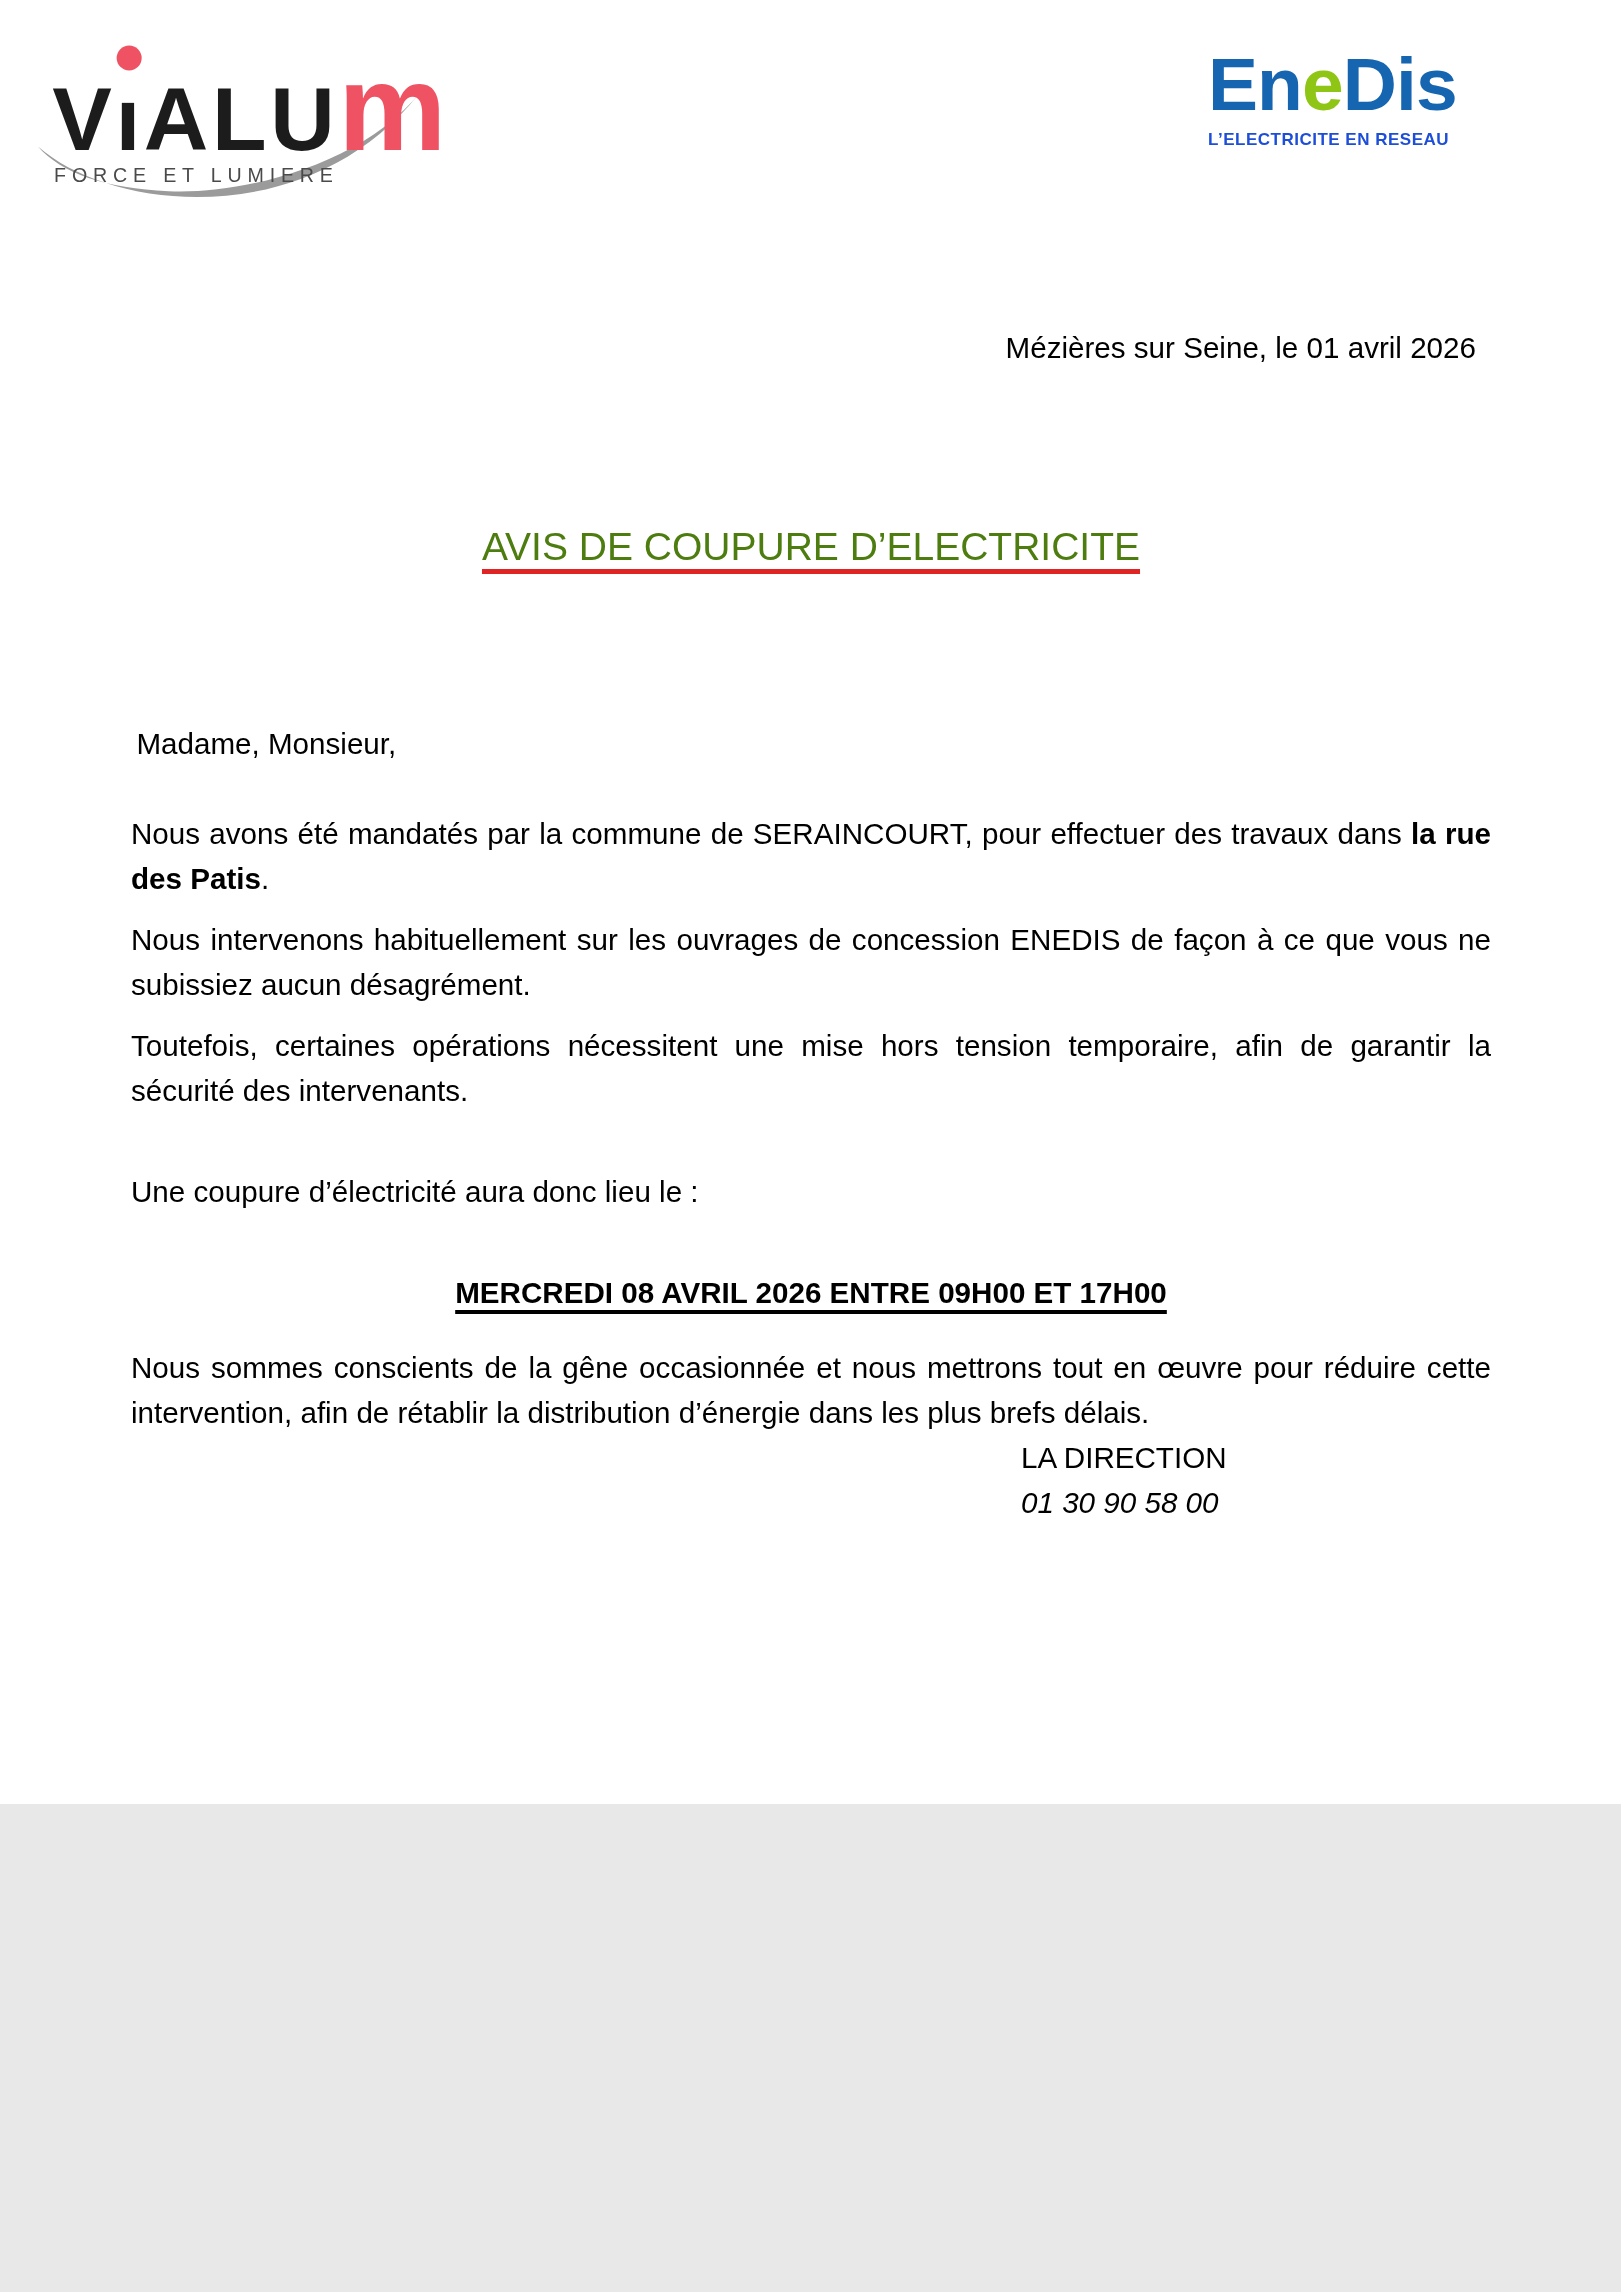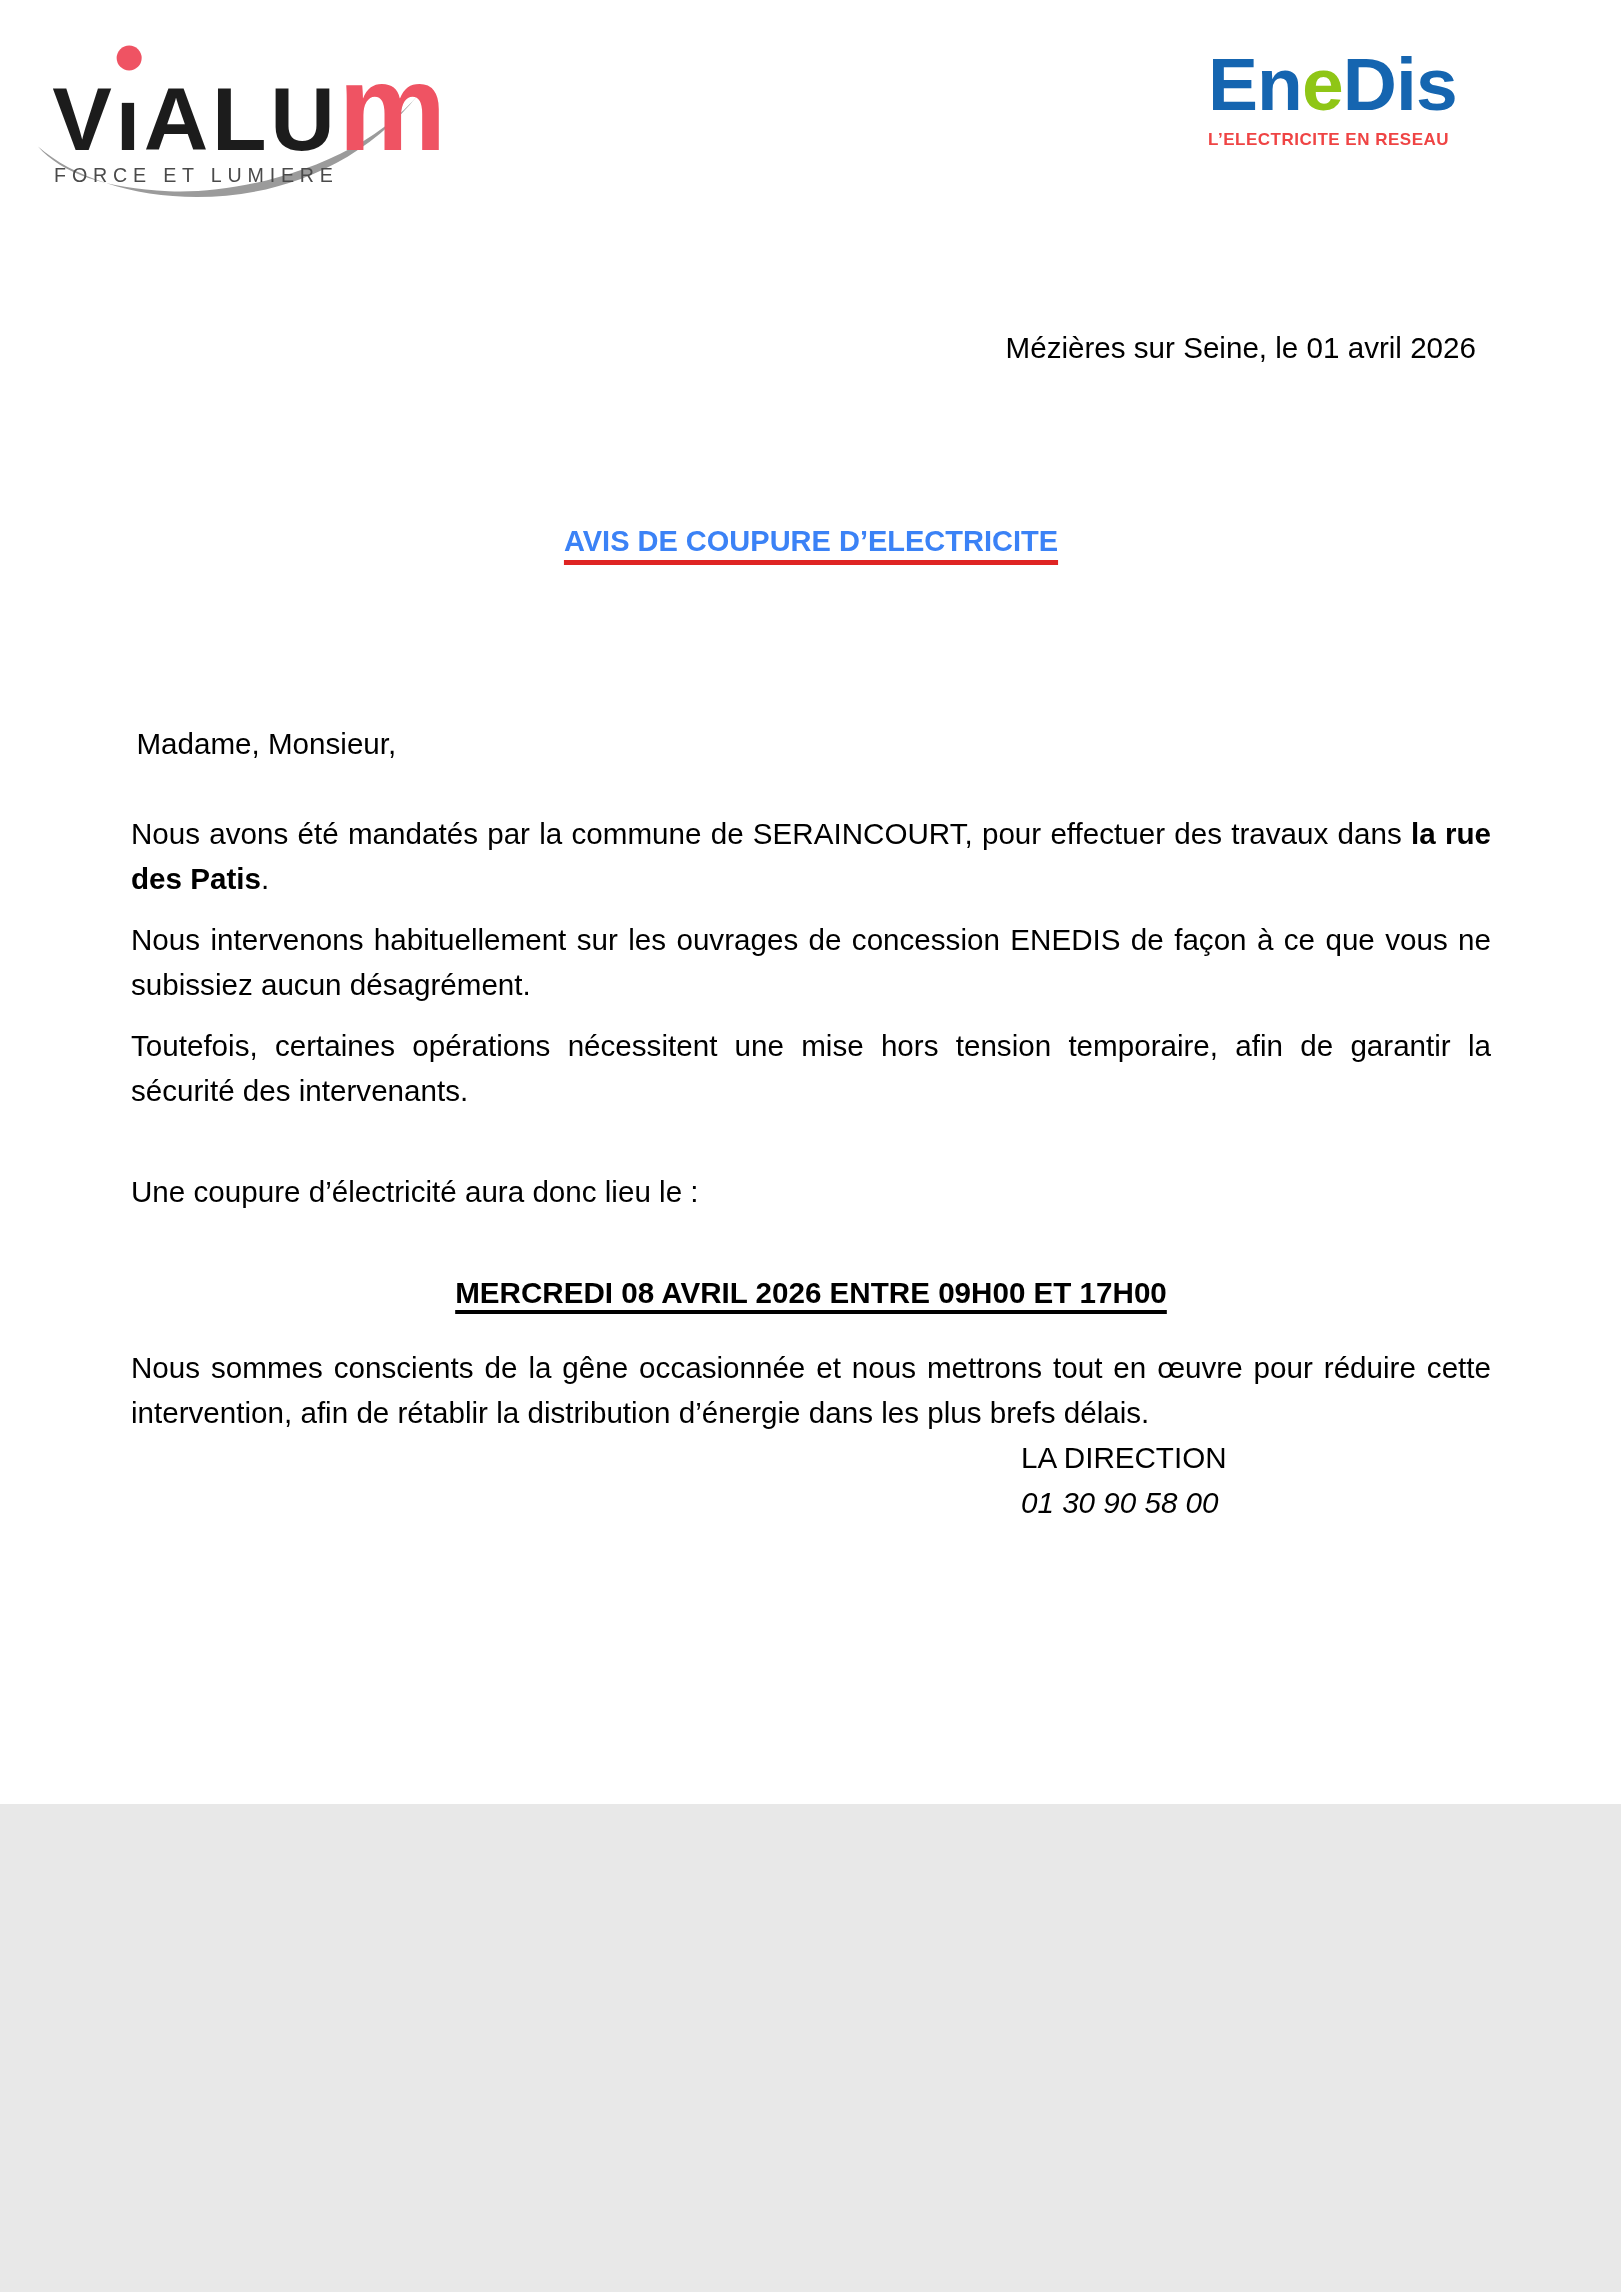--- a/index.html
+++ b/index.html
@@ -13,27 +13,27 @@
     font-family: "Liberation Sans", "DejaVu Sans", sans-serif;
     color: #000;
     overflow: hidden;
   }
 
   
   .vialum-logo { position: absolute; top: 16px; left: 25px; width: 421px; height: 210px; }
   .enedis-logo { position: absolute; top: 47px; right: 136px; width: 278px; }
   .enedis-word { font-size: 75px; font-weight: bold; letter-spacing: -0.9px; line-height: 1; color: #1565b0; white-space: nowrap; }
   .enedis-word .green { color: #8fc616; }
-  .enedis-tagline { margin-top: 8px; font-size: 17px; font-weight: bold; letter-spacing: 0.5px; color: #ef4444; white-space: nowrap; }
+  .enedis-tagline { margin-top: 8px; font-size: 17px; font-weight: bold; letter-spacing: 0.5px; color: #1d4ed8; white-space: nowrap; }
 
   
   .dateline { position: absolute; top: 331px; right: 146px; font-size: 29.6px; margin-left: 44px; }
   .doc-title {
     position: absolute; top: 525px; left: 0; right: 0;
-    text-align: center; font-size: 29px; font-weight: bold; color: #3b82f6;
+    text-align: center; font-size: 39px; font-weight: normal; color: #4d7c0f;
   }
   .doc-title span {
     text-decoration: underline;
     text-decoration-color: #df2423;
     text-decoration-thickness: 4.5px;
     text-underline-offset: 9px;
   }
   .body-text { position: absolute; top: 721px; left: 131px; right: 131px; font-size: 29.6px; line-height: 45px; }
   .body-text p { text-align: justify; }
   .salutation { padding-left: 5.4px; text-align: left !important; }

